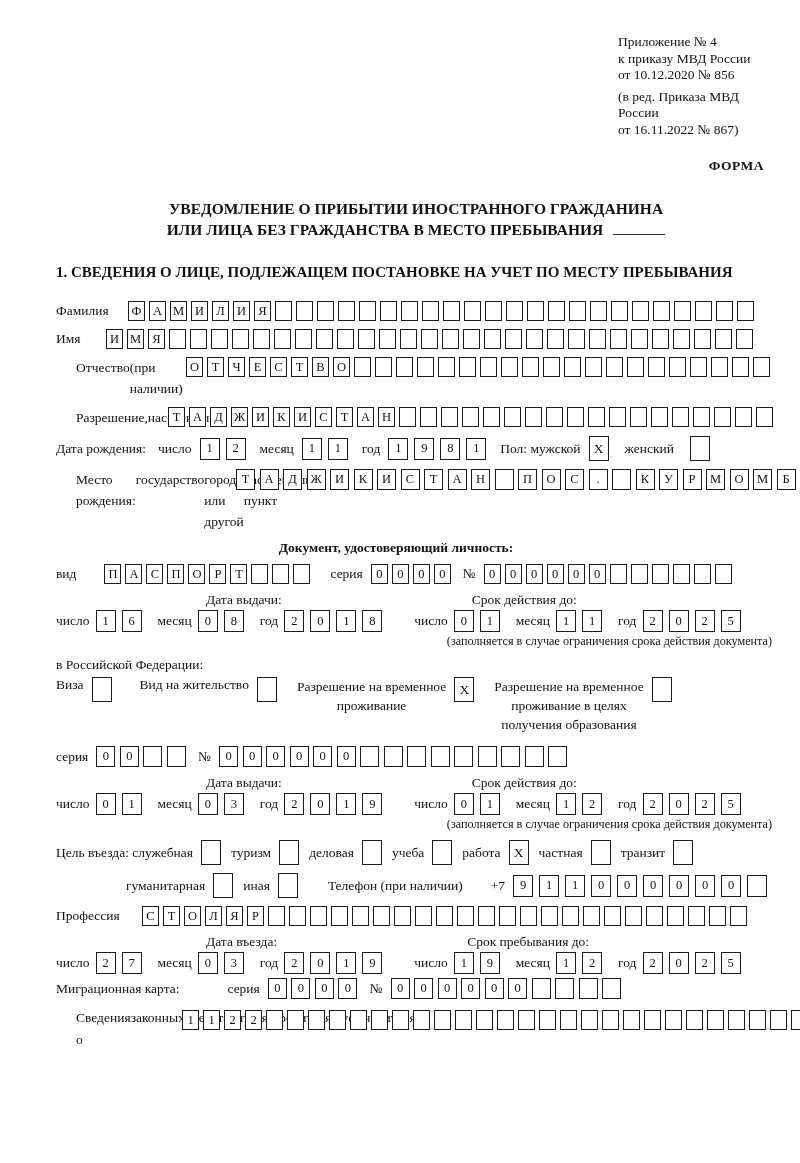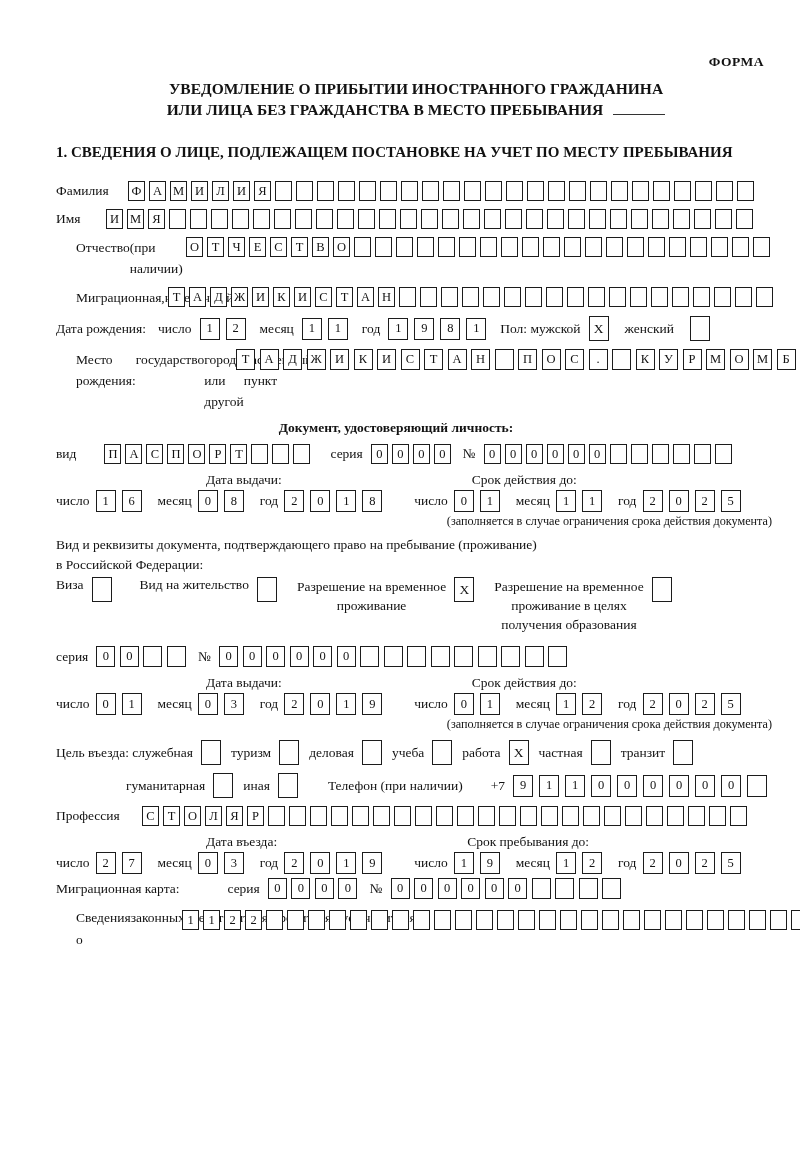--- a/index.html
+++ b/index.html
@@ -18,21 +18,21 @@
 
   .row{display:flex;align-items:center;margin-bottom:8px;}
   .row.top{align-items:flex-start;}
   .lbl{flex:0 0 auto;}
   .lw72{width:72px;} .lw50{width:50px;} .lw110{width:110px;} .lw92{width:92px;}
   .lw140{width:140px;} .lw86{width:86px;}
   .stack{display:flex;flex-direction:row;line-height:21px;margin-left:20px;}
 
   .hdr{margin-left:562px;line-height:16.5px;}
   .hdr .grp2{margin-top:5px;}
-  .forma{font-weight:bold;text-align:right;margin:20px 12px 8px 0;letter-spacing:.5px;}
+  .forma{font-weight:bold;text-align:right;margin:20px 12px 24px 0;letter-spacing:.5px;}
   .title{text-align:center;font-weight:bold;font-size:15.5px;line-height:21px;margin-bottom:6px;}
   .u-line{display:inline-block;width:52px;border-bottom:1.6px solid #333;margin-left:10px;}
   .sect{font-weight:bold;font-size:15px;margin:24px 0 20px 0;}
 
   .dhead{display:flex;margin-bottom:2px;}
   .dhead .h1{margin-left:150px;} .dhead .h2{margin-left:190px;}
   .dhead2 .h1{margin-left:150px;} .dhead2 .h2{}
   .drow{display:flex;align-items:center;margin-bottom:2px;}
   .dg{display:flex;align-items:center;}
   .dg .t{margin-right:6px;} .dg .t2{margin-left:10px;margin-right:6px;}
@@ -46,20 +46,27 @@
   .plabel{text-align:center;line-height:19px;}
   .purpose .cb{margin-left:8px;margin-right:10px;}
   .mb4{margin-bottom:4px;} .mt6{margin-top:6px;}
   .boxcol .boxes{margin-bottom:9px;}
 </style>
 </head>
 <body>
 
 <div class="page">
 
+  <div class="hdr">
+    <div>Приложение № 4</div>
+    <div>к приказу МВД России</div>
+    <div>от 10.12.2020 № 856</div>
+    <div class="grp2">(в ред. Приказа МВД России</div>
+    <div>от 16.11.2022 № 867)</div>
+  </div>
 
   <div class="forma">ФОРМА</div>
 
   <div class="title">
     <div>УВЕДОМЛЕНИЕ О ПРИБЫТИИ ИНОСТРАННОГО ГРАЖДАНИНА</div>
     <div><span>ИЛИ ЛИЦА БЕЗ ГРАЖДАНСТВА В МЕСТО ПРЕБЫВАНИЯ</span><span class="u-line"></span></div>
   </div>
 
   <div class="sect">1. СВЕДЕНИЯ О ЛИЦЕ, ПОДЛЕЖАЩЕМ ПОСТАНОВКЕ НА УЧЕТ ПО МЕСТУ ПРЕБЫВАНИЯ</div>
 
@@ -168,21 +175,21 @@
         <span class="cell"></span>
         <span class="cell"></span>
         <span class="cell"></span>
         <span class="cell"></span>
         <span class="cell"></span>
       </span>
   </div>
 
   <div class="row top">
     <span class="lbl lw92 stack">
-      <span>Миграционная,</span>
+      <span>Разрешение,</span>
       <span>населенный</span>
     </span>
     <span class="boxes">
         <span class="cell">Т</span>
         <span class="cell">А</span>
         <span class="cell">Д</span>
         <span class="cell">Ж</span>
         <span class="cell">И</span>
         <span class="cell">К</span>
         <span class="cell">И</span>
@@ -408,21 +415,20 @@
       <span class="boxes cells-d">
           <span class="cell">2</span>
           <span class="cell">0</span>
           <span class="cell">2</span>
           <span class="cell">5</span>
         </span>
     </span>
   </div>
   <div class="note">(заполняется в случае ограничения срока действия документа)</div>
 
-  <div class="mb4">Вид и реквизиты документа, подтверждающего право на пребывание (проживание)</div>
   <div class="mb4">в Российской Федерации:</div>
 
   <div class="permits">
     <span>Виза</span>
     <span class="boxes cb">
         <span class="cell"></span>
       </span>
     <span class="gap28">Вид на жительство</span>
     <span class="boxes cb gap20">
         <span class="cell"></span>

